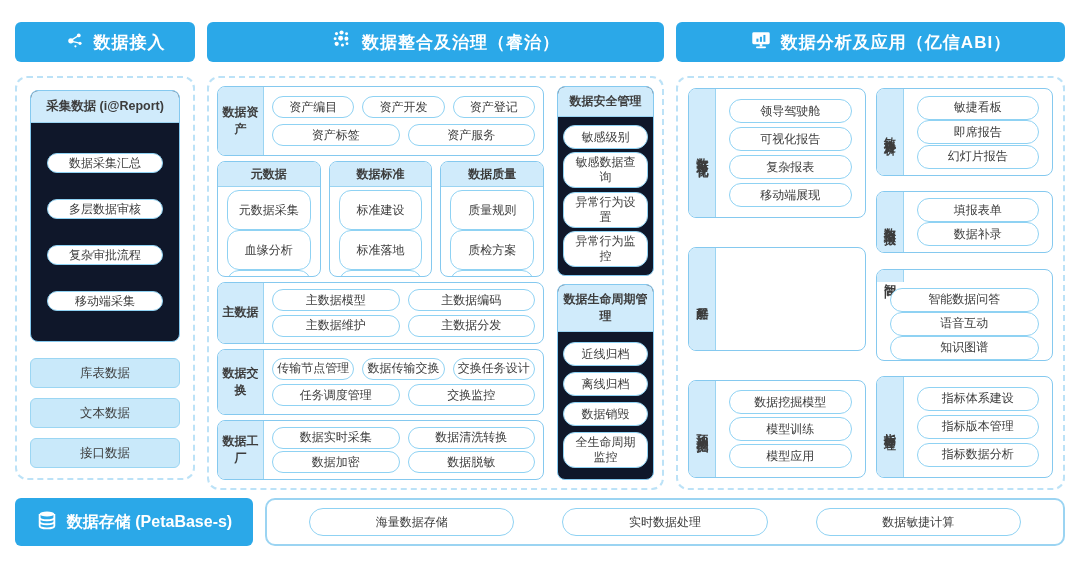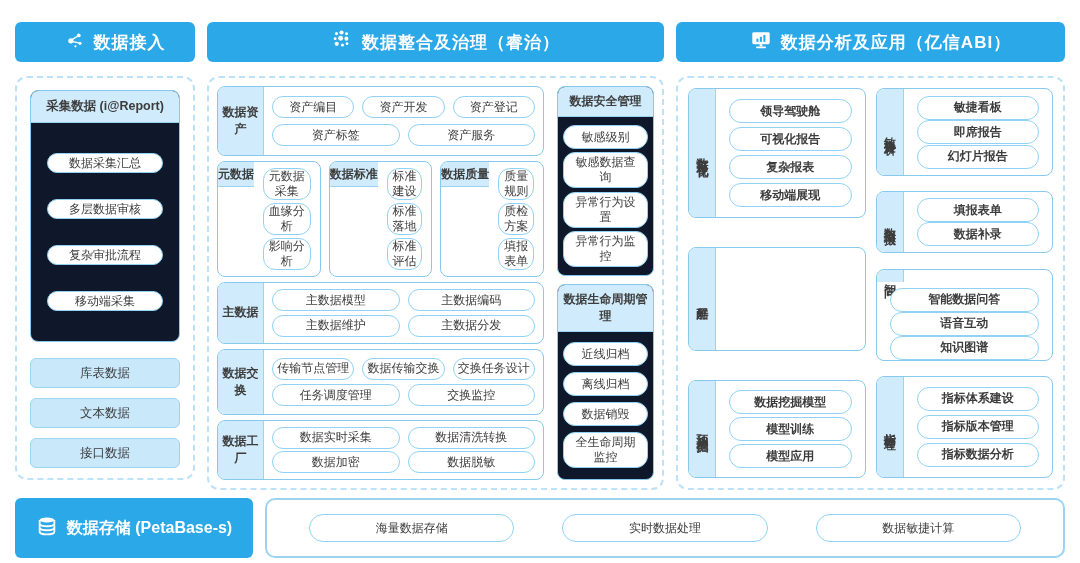--- a/index.html
+++ b/index.html
@@ -45,46 +45,46 @@
   .label-strip { width:46px; flex:none; background:#d0ebfb; border-right:1px solid #9bd4f2;
     display:flex; align-items:center; justify-content:center; text-align:center;
     font-size:12px; font-weight:bold; line-height:1.45; padding:2px; }
   .grp-items { flex:1; display:flex; flex-direction:column; justify-content:space-evenly; padding:3px 8px; min-width:0; }
   .prow { display:flex; gap:8px; }
   .prow .pill { flex:1; height:22px; min-width:0; }
 
   .grp-asset { height:70px; } .grp-master { height:62px; } .grp-exch { height:66px; } .grp-fact { height:60px; }
 
   .trio { height:116px; display:flex; gap:8px; flex:none; }
-  .tcard { flex:1; border:1px solid #85c9ef; border-radius:8px; display:flex; flex-direction:row; overflow:hidden; }
+  .tcard { flex:1; border:1px solid #85c9ef; border-radius:8px; display:flex; flex-direction:column; overflow:hidden; }
   .tcard .card-head { height:25px; flex:none; font-size:12px; }
   .tcard-body { flex:1; display:flex; flex-direction:column; justify-content:space-evenly; padding:3px 9px; }
-  .tcard-body .pill { height:32px; }
+  .tcard-body .pill { height:40px; }
 
   .side-card { flex:none; }
   .side-sec { height:190px; }
   .side-life { flex:1; }
   .side-card .card-head { padding:6px 2px; font-size:12px; line-height:1.4; }
   .side-body { flex:1; display:flex; flex-direction:column; justify-content:space-evenly; padding:5px 5px; }
   .side-body .pill { min-height:24px; padding:2px 8px; }
 
   
   .right-body { padding:10px; display:flex; gap:10px; }
   .rcol { flex:1; display:flex; flex-direction:column; justify-content:space-between; min-width:0; }
   .rgrp { display:flex; border:1px solid #85c9ef; border-radius:8px; overflow:hidden; flex:none; }
   .rlabel { width:27px; flex:none; background:#d0ebfb; border-right:1px solid #9bd4f2;
     writing-mode:vertical-lr; text-orientation:upright; display:flex; align-items:center; justify-content:center;
     font-size:12px; font-weight:bold; letter-spacing:2px; padding:4px 0; }
   .rbody { flex:1; display:flex; flex-direction:column; justify-content:space-evenly; padding:6px 13px; min-width:0; }
-  .rbody .pill { height:24px;font-weight:bold; }
+  .rbody .pill { height:24px; }
   .rg-viz{height:130px;} .rg-cool{height:104px;} .rg-mine{height:98px;}
   .rg-agile{height:88px;} .rg-fill{height:62px;} .rg-ask{height:92px;flex-direction:column;} .rg-ind{height:102px;}
 
   
-  .bottom { margin-top:8px; height:60px; display:flex; gap:12px; flex:none; }
+  .bottom { margin-top:8px; height:48px; display:flex; gap:12px; flex:none; }
   .storage-btn { width:238px; flex:none; background:#2ba8e8; border-radius:6px; color:#fff;
     display:flex; align-items:center; justify-content:center; gap:9px; font-size:16px; font-weight:bold; }
   .storage-box { flex:1; border:2px solid #9bd4f2; border-radius:10px;
     display:flex; align-items:center; justify-content:space-around; padding:0 18px; }
   .storage-box .pill { width:27%; height:28px; border-radius:14px; }
 </style>
 </head>
 <body>
 
 <div class="root">

